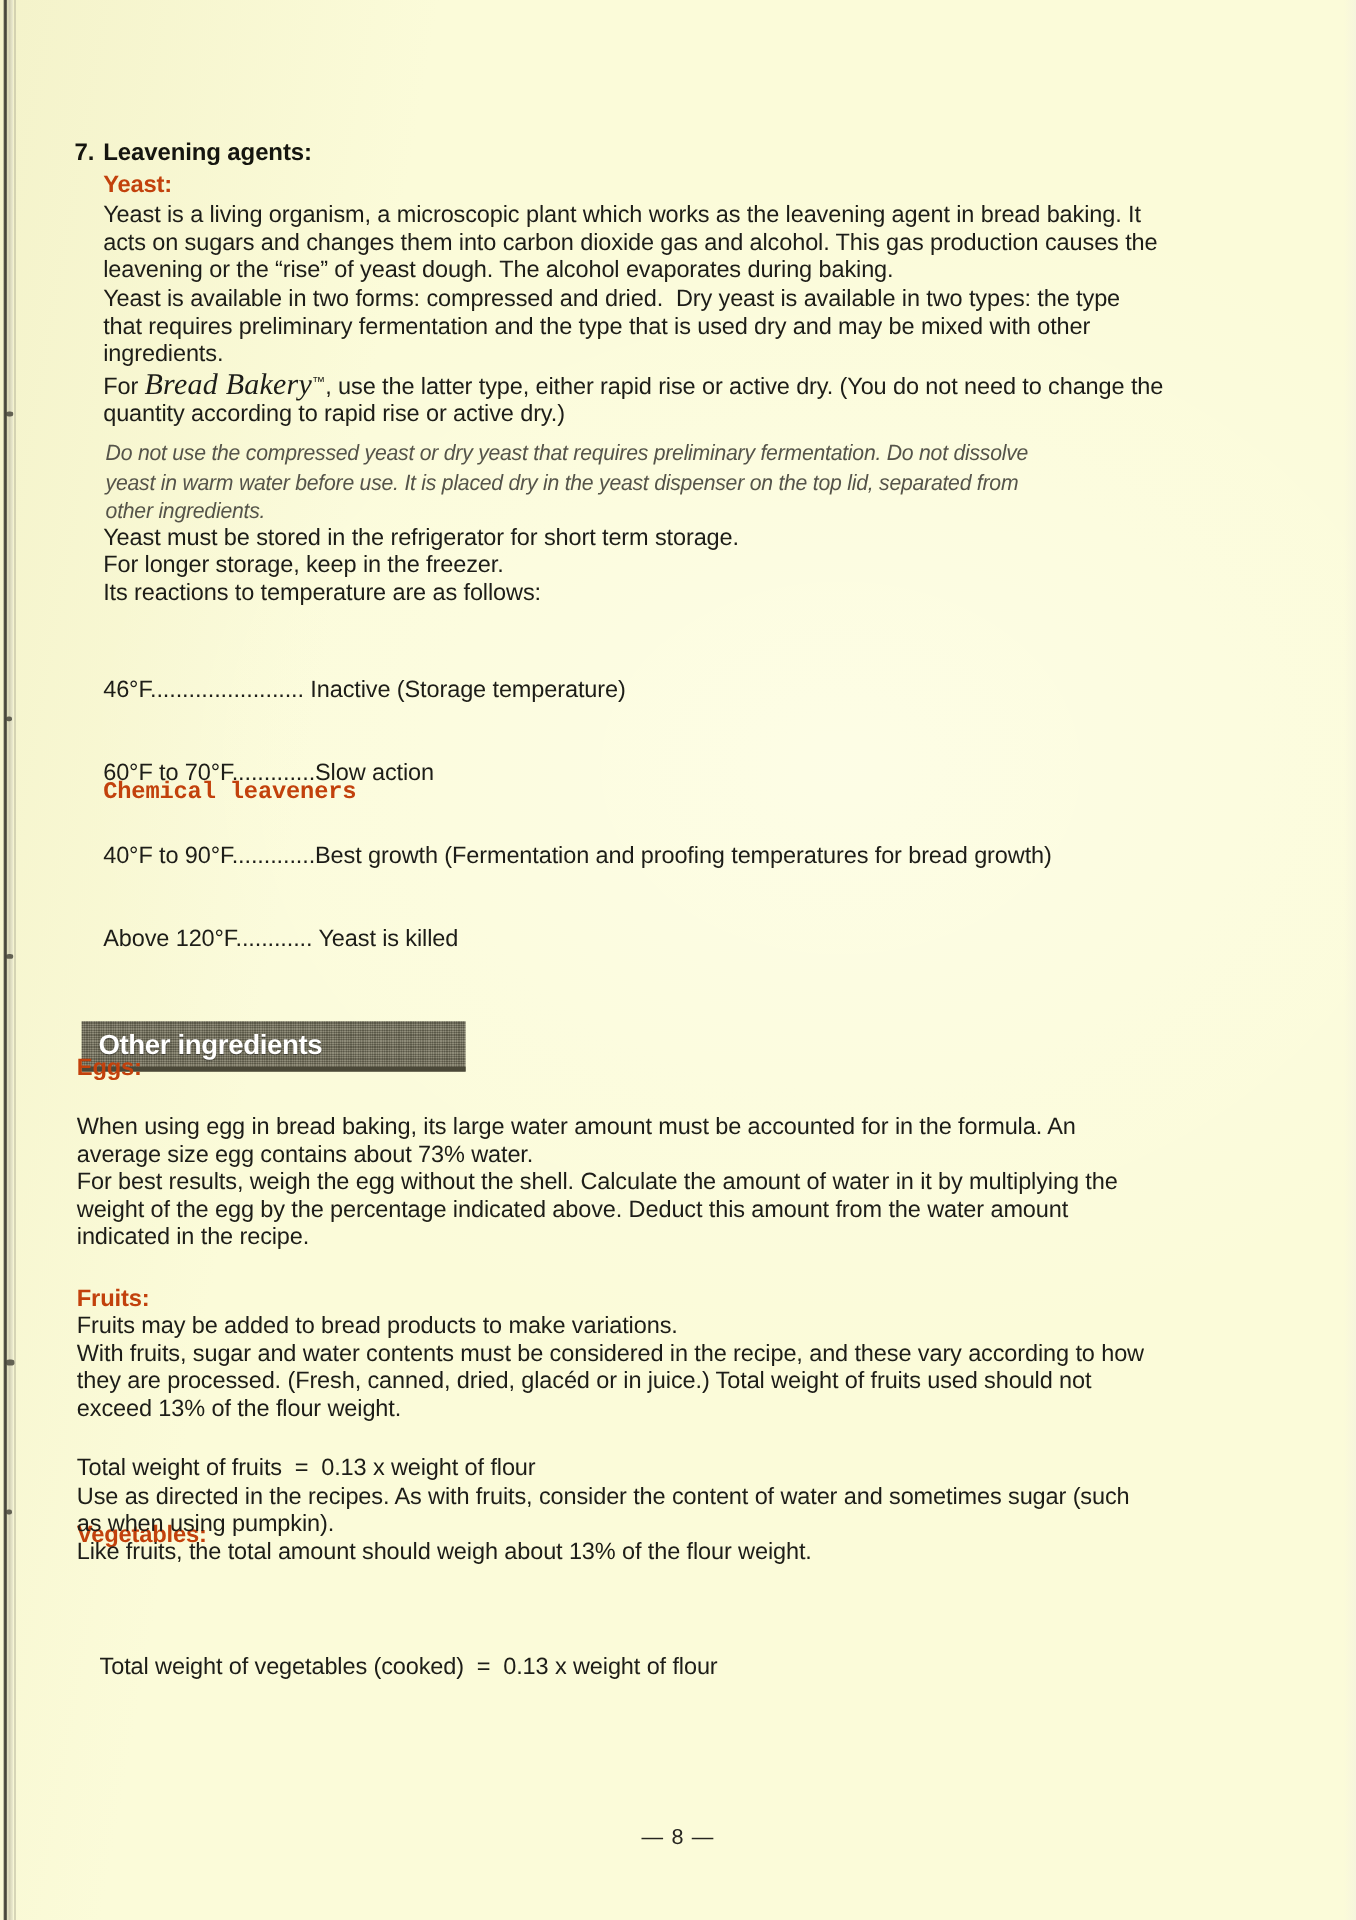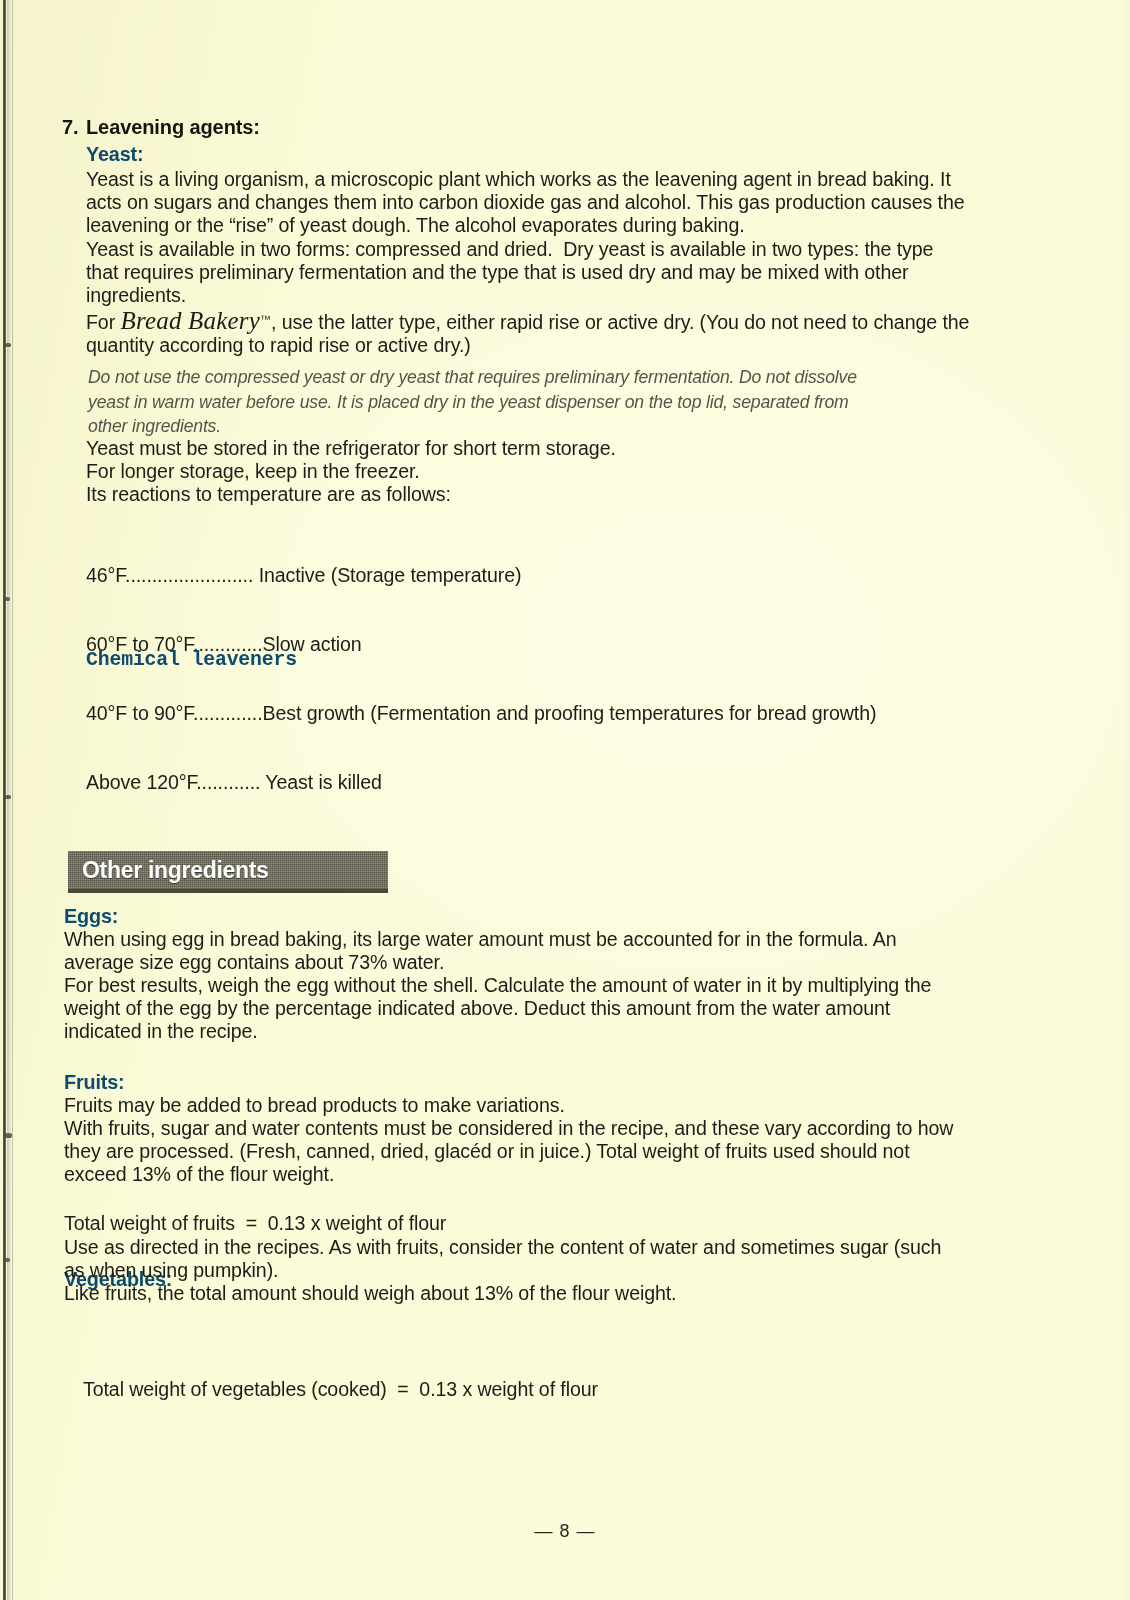--- a/index.html
+++ b/index.html
@@ -80,21 +80,21 @@
   }
   .heading-num {
     font-weight: bold;
     font-size: 20px;
     letter-spacing: -0.1px;
     color: #15150f;
   }
   .subhead {
     font-weight: bold;
     font-size: 19.8px;
-    color: #0c4a6e;
+    color: #c2410c;
     letter-spacing: -0.15px;
   }
   .note {
     font-style: italic;
     font-size: 18.4px;
     line-height: 24.6px;
     color: #55544a;
     letter-spacing: -0.2px;
     transform: scaleX(0.96);
     transform-origin: left top;
@@ -199,21 +199,21 @@
       <span class="row"><span>40°F to 90°F</span><span>.............</span><span>Best growth (Fermentation and proofing temperatures for bread growth)</span></span>
       <span class="row"><span>Above 120°F</span><span>............ </span><span>Yeast is killed</span></span>
     </div>
 
     <div class="blk subhead" style="left:86px; top:649px;font-family:Liberation Mono, monospace;">Chemical leaveners</div>
 
     <div class="sect-bar">
       <span>Other ingredients</span>
     </div>
 
-    <div class="blk subhead" style="left:64px; top:905px;">Eggs:</div>
+    <div class="blk subhead" style="left:64px; top:879px;">Eggs:</div>
     <div class="blk t" style="left:64px; top:928px; width:1000px;">When using egg in bread baking, its large water amount must be accounted for in the formula. An
 average size egg contains about 73% water.
 For best results, weigh the egg without the shell. Calculate the amount of water in it by multiplying the
 weight of the egg by the percentage indicated above. Deduct this amount from the water amount
 indicated in the recipe.</div>
 
     <div class="blk subhead" style="left:64px; top:1071px;">Fruits:</div>
     <div class="blk t" style="left:64px; top:1094px; width:1000px;">Fruits may be added to bread products to make variations.
 With fruits, sugar and water contents must be considered in the recipe, and these vary according to how
 they are processed. (Fresh, canned, dried, glacéd or in juice.) Total weight of fruits used should not

